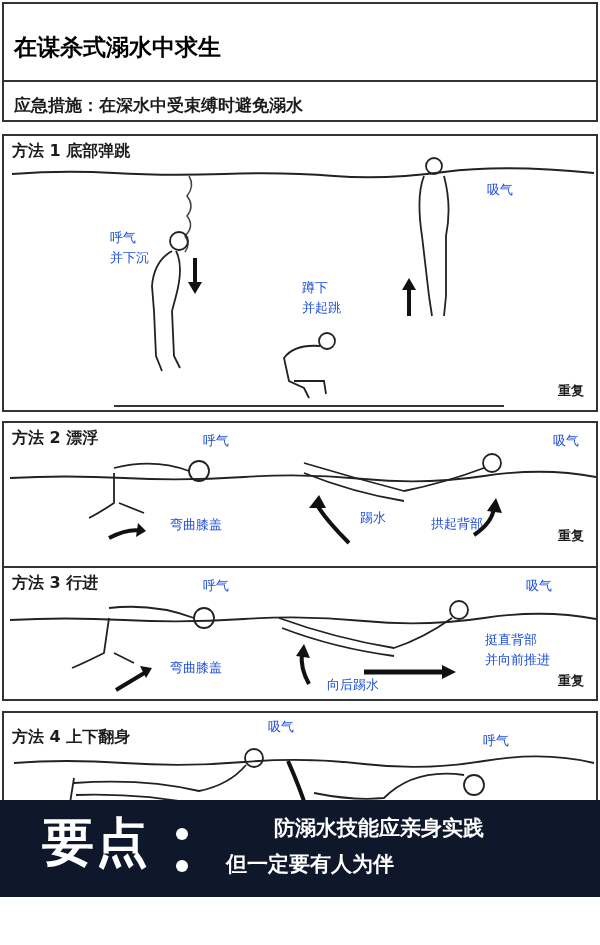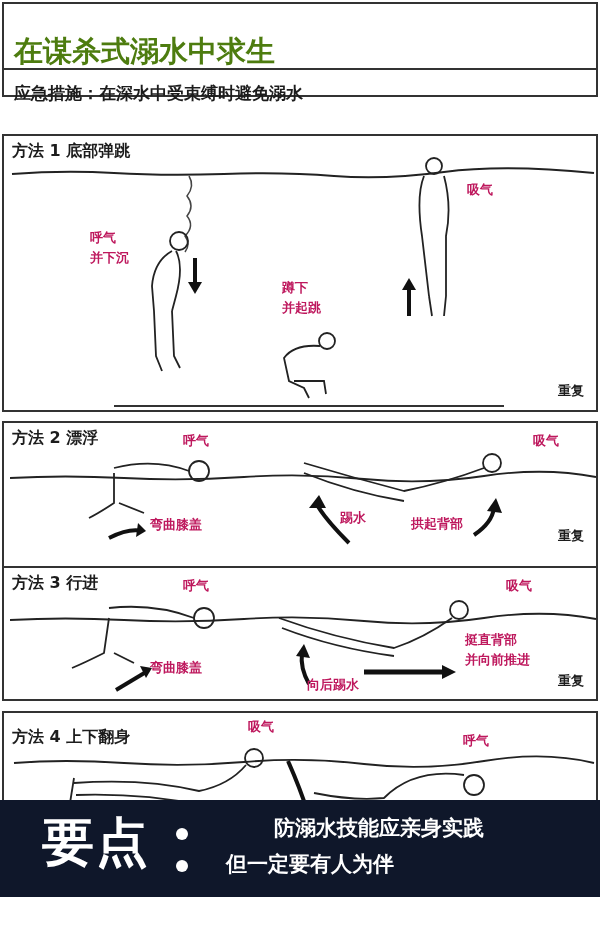--- a/index.html
+++ b/index.html
@@ -1,29 +1,29 @@
 <!DOCTYPE html>
 <html><head>
 <meta charset="utf-8">
 <style>
   * { box-sizing: border-box; margin: 0; padding: 0; }
   html, body { width: 600px; height: 945px; background: #ffffff; overflow: hidden; }
   body { font-family: "DejaVu Sans", "Liberation Sans", sans-serif; color: #1a1a1a; position: relative; }
   .box { position: absolute; left: 2px; width: 596px; border: 2px solid #333; background: #fff; }
   .title-box { top: 2px; height: 80px; }
-  .title-text { position: absolute; left: 10px; top: 28px; font-size: 29px; font-weight: bold; letter-spacing: 0px; color: #4d7c0f; }
-  .sub-box { top: 68px; height: 29px; }
+  .title-text { position: absolute; left: 10px; top: 28px; font-size: 23px; font-weight: bold; letter-spacing: 0px; color: #000000; }
+  .sub-box { top: 80px; height: 42px; }
   .sub-text { position: absolute; left: 10px; top: 12px; font-size: 17px; font-weight: bold; color: #1c1c1c; }
   .panel { overflow: hidden; }
   .p1 { top: 134px; height: 278px; }
   .p2 { top: 421px; height: 147px; }
   .p3 { top: 566px; height: 135px; }
   .p4 { top: 711px; height: 108px; }
   .ptitle { position: absolute; left: 8px; top: 5px; font-size: 16px; font-weight: bold; color: #1c1c1c; }
-  .lbl { position: absolute; font-size: 13px; font-weight: bold; color: #be185d; line-height: 1.5; white-space: nowrap; }
+  .lbl { position: absolute; font-size: 13px; font-weight: normal; color: #1d4ed8; line-height: 1.5; white-space: nowrap; margin-left: 20px; }
   .repeat { position: absolute; right: 12px; font-size: 13px; font-weight: bold; color: #1c1c1c; }
   svg.art { position: absolute; left: 0; top: 0; }
   .footer { position: absolute; left: 0; top: 800px; width: 600px; height: 97px; background: #0f172a; }
   .footer-key { position: absolute; left: 42px; top: 8px; font-size: 52px; font-weight: bold; color: #fff; letter-spacing: 2px; }
   .dot { position: absolute; left: 176px; width: 12px; height: 12px; border-radius: 50%; background: #fff; }
   .footer-line { position: absolute; left: 226px; font-size: 21px; font-weight: bold; color: #fff; }
 </style>
 </head>
 <body>
 

